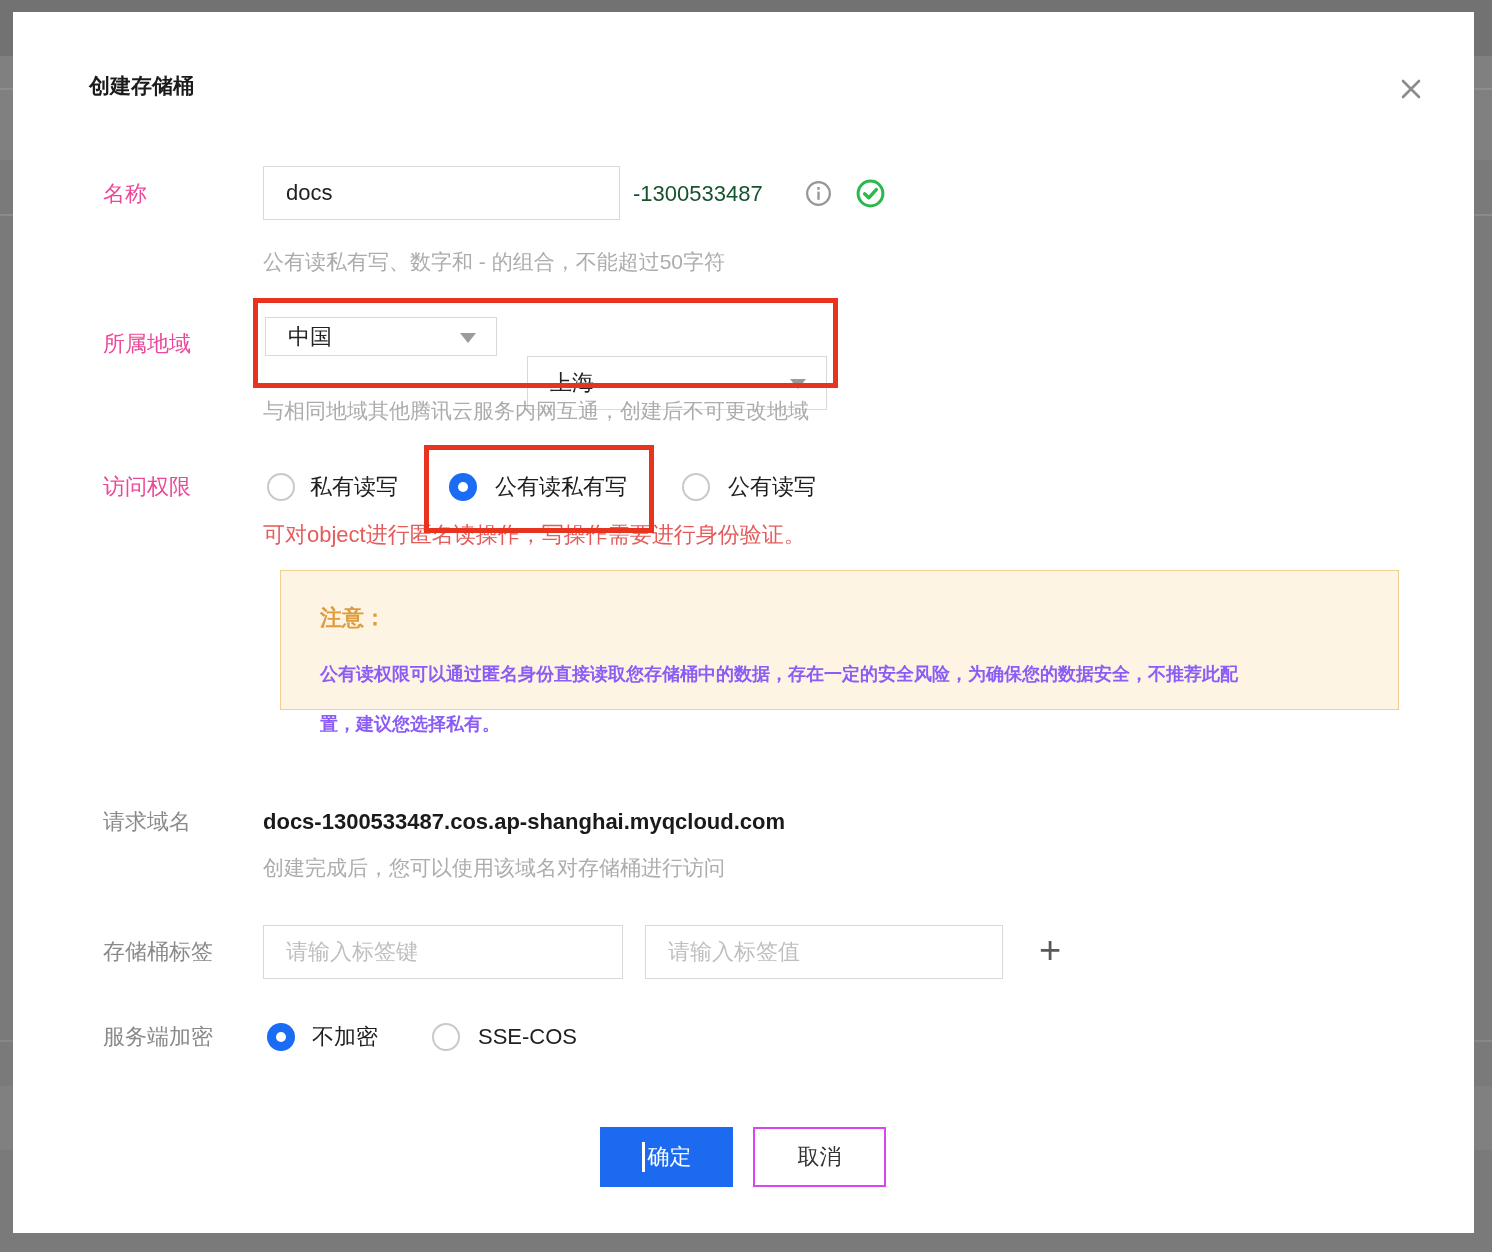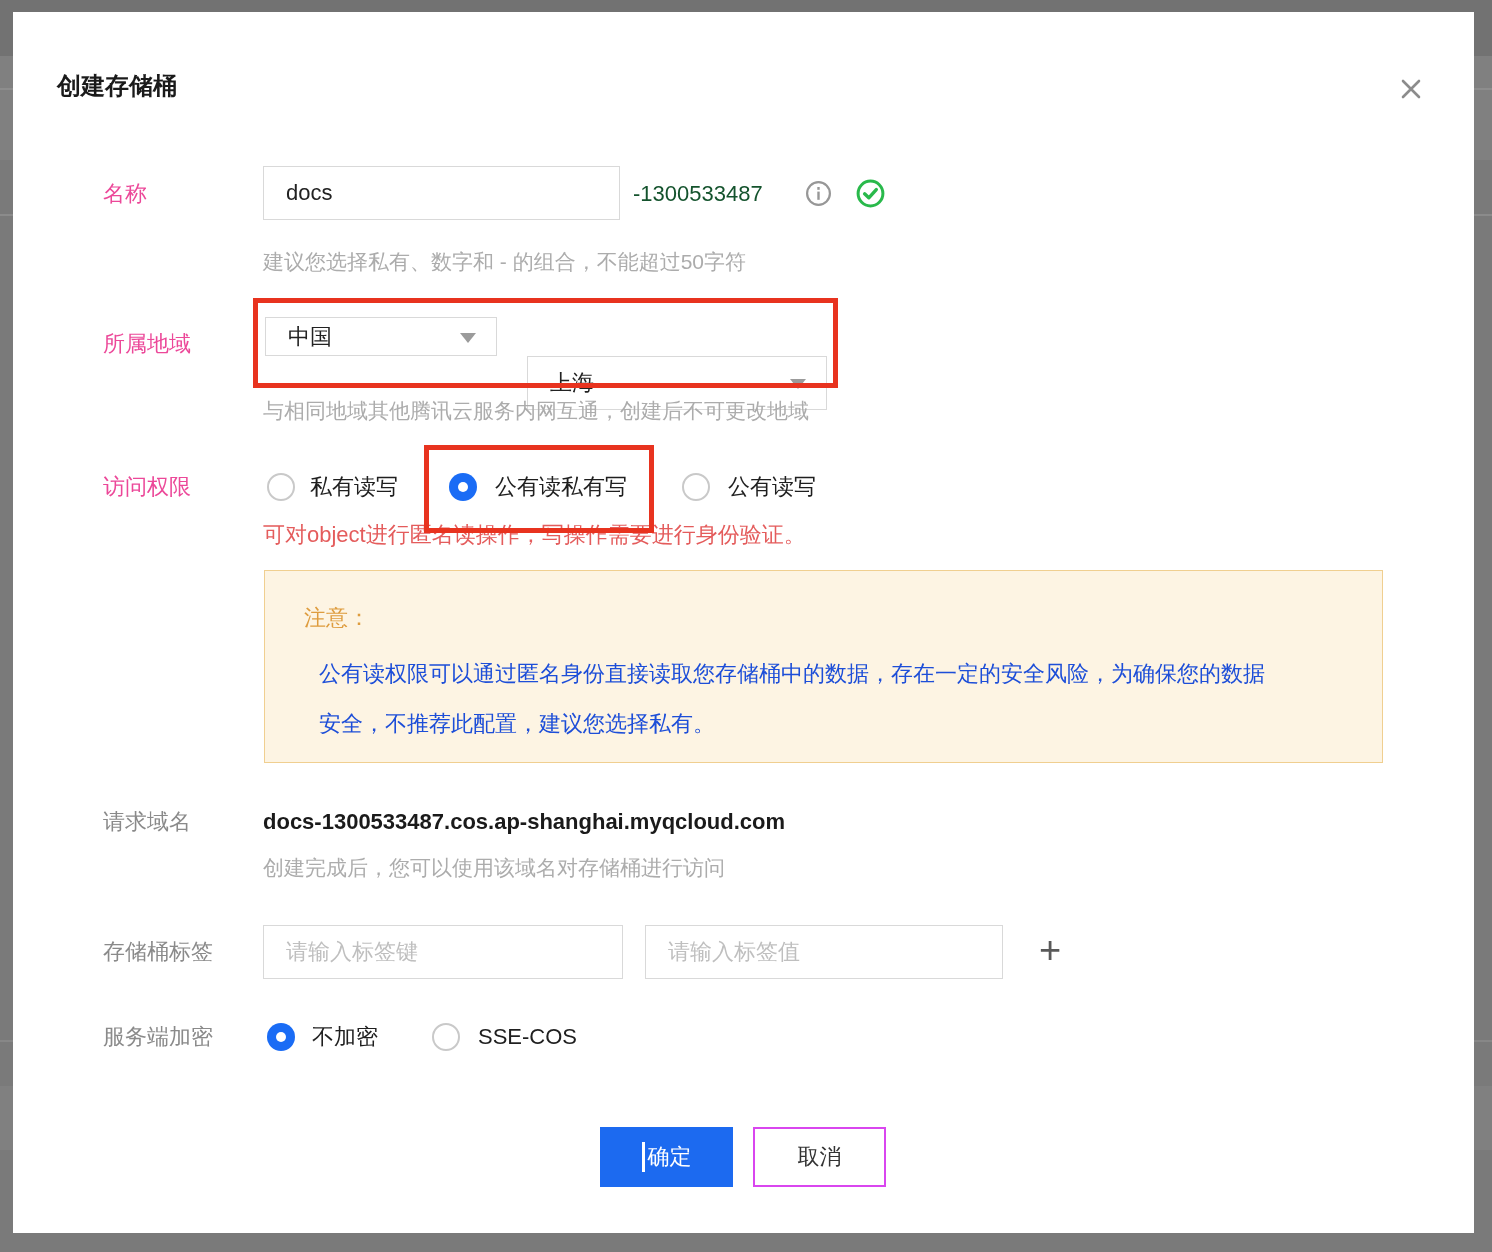--- a/index.html
+++ b/index.html
@@ -8,21 +8,21 @@
     background:#7a7a7a;
     font-family:"Liberation Sans","DejaVu Sans",sans-serif;
     -webkit-font-smoothing:antialiased;
   }
   .abs{position:absolute;}
   .band{position:absolute;left:0;width:100%;pointer-events:none;}
   .modal{
     position:absolute;left:13px;top:12px;width:1461px;height:1221px;
     background:#ffffff;z-index:5;
   }
-  .modal-title{font-size:24px;font-weight:bold;color:#1a1a1a;line-height:32px;}
+  .modal-title{font-size:21px;font-weight:bold;color:#1a1a1a;line-height:32px;margin-left:32px;}
   .close-btn{width:34px;height:34px;cursor:pointer;display:flex;align-items:center;justify-content:center;}
   .lbl{font-size:22px;color:#ec4899;line-height:28px;white-space:nowrap;}
   .lbl.gray{color:#8a8a8a;}
   .hint{font-size:21px;color:#acacac;line-height:26px;white-space:nowrap;}
   .txtinput{
     box-sizing:border-box;border:1px solid #d9d9d9;background:#fff;
     font-size:22px;color:#222;padding:0 22px;outline:none;
     font-family:"Liberation Sans","DejaVu Sans",sans-serif;
   }
   .txtinput::placeholder{color:#bfbfbf;}
@@ -51,21 +51,21 @@
     content:"";position:absolute;left:50%;top:50%;transform:translate(-50%,-50%);
     width:10px;height:10px;border-radius:50%;background:#fff;
   }
   .radio-label{font-size:22px;color:#1f1f1f;line-height:28px;white-space:nowrap;}
   .warning-text{font-size:22px;color:#e45c5c;line-height:28px;white-space:nowrap;}
   .notice-box{
     box-sizing:border-box;background:#fdf4e3;border:1px solid #f0cf90;
     padding:32px 39px 0 39px;
   }
   .notice-title{font-size:22px;color:#de9c3e;line-height:30px;margin:0 0 16px 0;}
-  .notice-body{font-size:22px;color:#1d4ed8;line-height:50px;max-width:952px;margin:15px;}
+  .notice-body{font-size:18px;color:#8b5cf6;line-height:50px;max-width:952px;margin:0;}
   .domain-value{font-size:22px;font-weight:600;color:#1a1a1a;line-height:28px;white-space:nowrap;}
   .plus-btn{font-size:38px;color:#595959;line-height:36px;cursor:pointer;font-weight:400;}
   .btn{
     box-sizing:border-box;width:133px;height:60px;font-size:22px;
     display:flex;align-items:center;justify-content:center;cursor:pointer;
     font-family:"Liberation Sans","DejaVu Sans",sans-serif;
   }
   .btn-primary{background:#1c6af0;color:#fff;border:none;}
   .btn-default{background:#fff;color:#333;border:2px solid #d946ef;}
   .caret{display:inline-block;width:3px;height:30px;background:#fff;margin-right:3px;}
@@ -98,21 +98,21 @@
       <rect x="12.3" y="11.6" width="2.4" height="8.2" fill="#979797"></rect>
       <rect x="12.3" y="7.0" width="2.4" height="2.8" fill="#979797"></rect>
     </svg>
   </div>
   <div class="abs" style="left:843px;top:167px;width:29px;height:29px;">
     <svg width="29" height="29" viewBox="0 0 29 29">
       <circle cx="14.5" cy="14.5" r="12.4" fill="none" stroke="#29b94b" stroke-width="3"></circle>
       <path d="M8.6 14.8 L12.8 18.8 L20.3 10.6" fill="none" stroke="#29b94b" stroke-width="3.4" stroke-linecap="round" stroke-linejoin="round"></path>
     </svg>
   </div>
-  <div class="abs hint" style="left:250px;top:237px;">建议您选择私有、数字和 - 的组合，不能超过50字符</div>
+  <div class="abs hint" style="left:250px;top:237px;">公有读私有写、数字和 - 的组合，不能超过50字符</div>
 
   <div class="abs lbl" style="left:90px;top:318px;">所属地域</div>
   <div class="abs dropdown" style="left:252px;top:305px;width:232px;height:39px;">
     <span>中国</span>
     <span class="dd-arrow"></span>
   </div>
   <div class="abs dropdown" style="left:514px;top:305px;width:300px;height:54px;">
     <span>上海</span>
     <span class="dd-arrow"></span>
   </div>
@@ -128,21 +128,21 @@
     <span class="radio checked"></span>
     <span class="radio-label" style="margin-left:18px;">公有读私有写</span>
   </div>
   <div class="abs radio-row" style="left:669px;top:461px;">
     <span class="radio"></span>
     <span class="radio-label" style="margin-left:18px;">公有读写</span>
   </div>
   <div class="red-annot" style="left:411px;top:433px;width:230px;height:88px;"></div>
   <div class="abs warning-text" style="left:250px;top:509px;z-index:6;">可对object进行匿名读操作，写操作需要进行身份验证。</div>
 
-  <div class="abs notice-box" style="left:251px;top:558px;width:1119px;height:193px;">
+  <div class="abs notice-box" style="left:267px;top:558px;width:1119px;height:140px;font-weight:bold;">
     <p class="notice-title">注意：</p>
     <p class="notice-body">公有读权限可以通过匿名身份直接读取您存储桶中的数据，存在一定的安全风险，为确保您的数据安全，不推荐此配置，建议您选择私有。</p>
   </div>
 
   <div class="abs lbl gray" style="left:90px;top:796px;">请求域名</div>
   <div class="abs domain-value" style="left:250px;top:796px;">docs-1300533487.cos.ap-shanghai.myqcloud.com</div>
   <div class="abs hint" style="left:250px;top:843px;">创建完成后，您可以使用该域名对存储桶进行访问</div>
 
   <div class="abs lbl gray" style="left:90px;top:926px;">存储桶标签</div>
   <input class="abs txtinput" style="left: 250px; top: 913px; width: 360px; height: 54px;" placeholder="请输入标签键">

